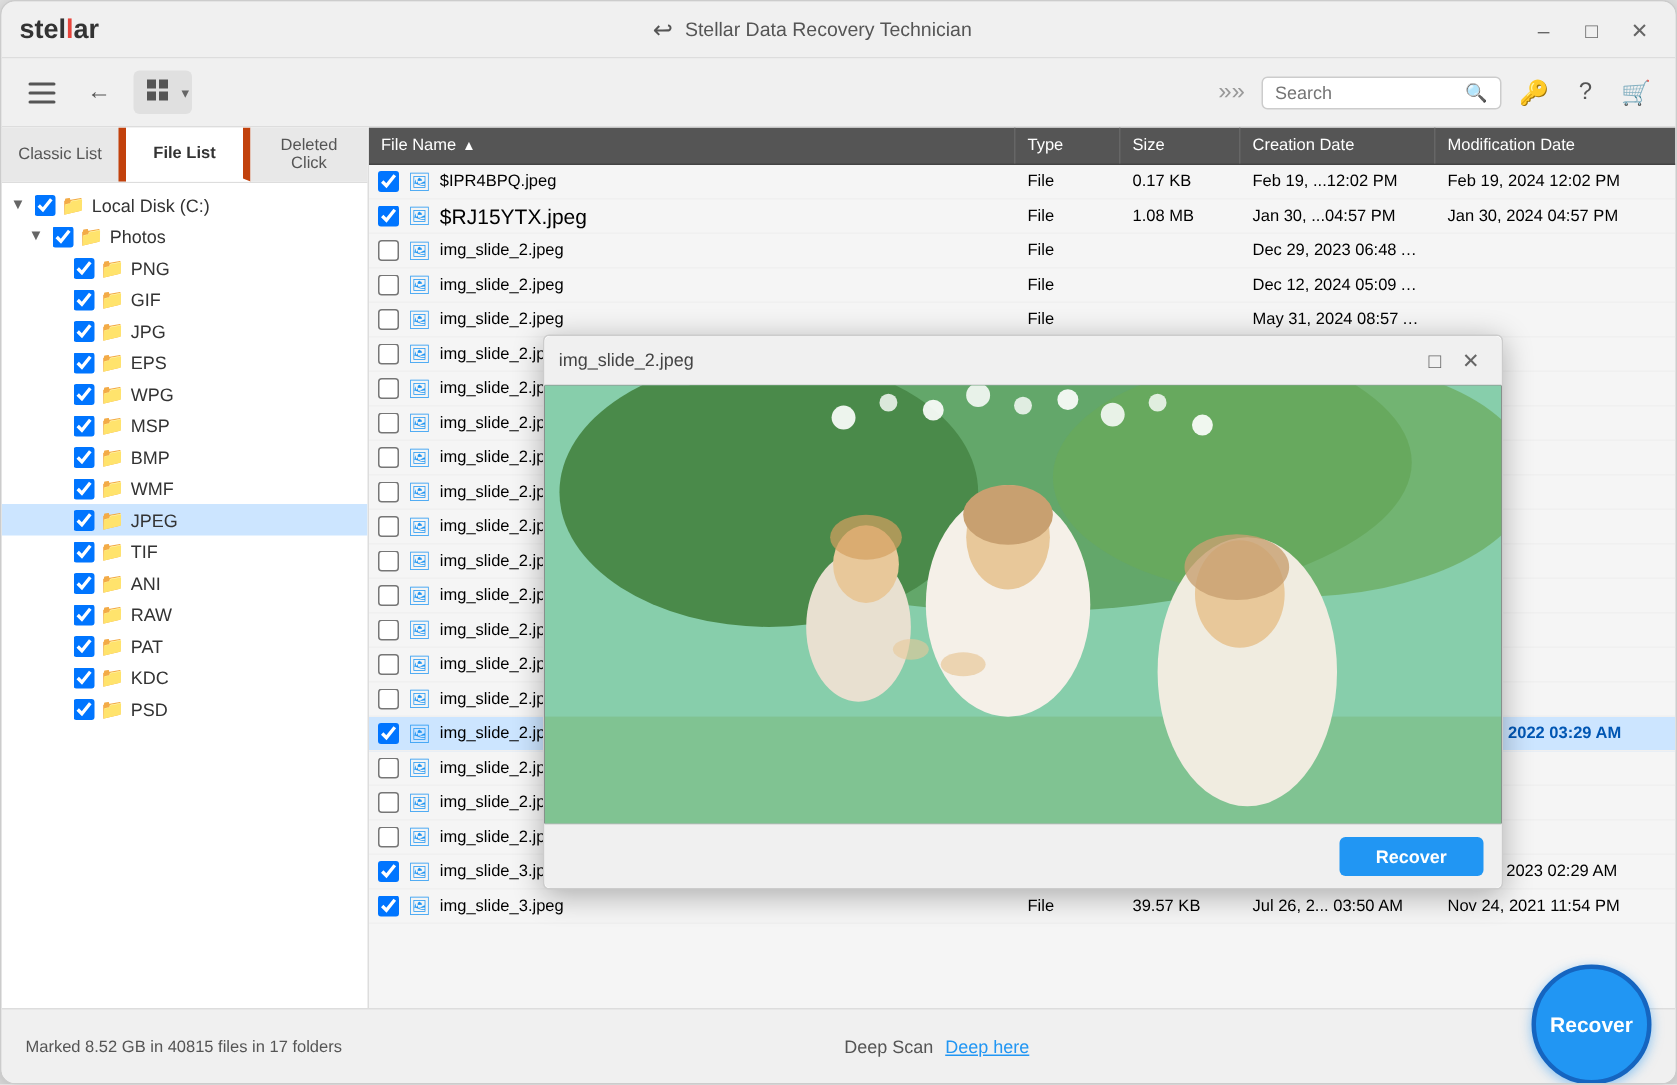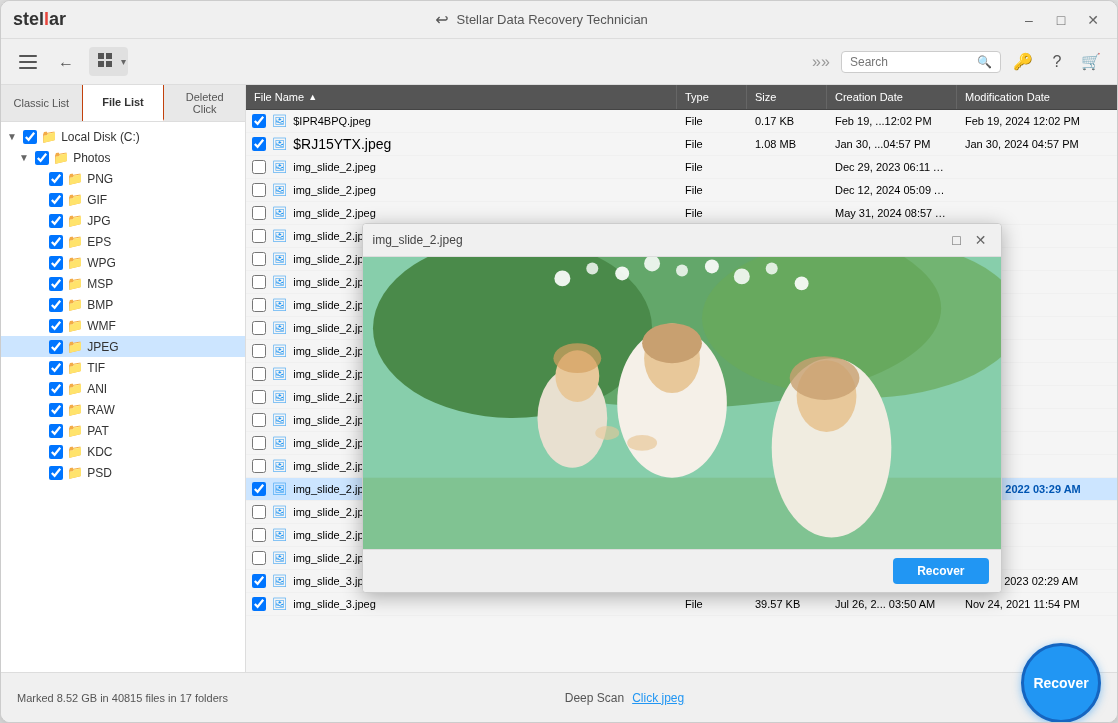--- a/index.html
+++ b/index.html
@@ -30,21 +30,21 @@
     .search-bar input { border: none; outline: none; font-size: 12px; width: 100%; background: transparent; }
     .toolbar-icons { display: flex; gap: 6px; align-items: center; }
     .toolbar-icon-btn { width: 28px; height: 28px; border: none; background: transparent; cursor: pointer; font-size: 16px; color: #555; border-radius: 4px; display: flex; align-items: center; justify-content: center; }
 
     
     .main-content { display: flex; flex: 1; overflow: hidden; }
 
     
     .sidebar { width: 245px; background: white; border-right: 1px solid #ddd; display: flex; flex-direction: column; flex-shrink: 0; }
     .sidebar-tabs { display: flex; border-bottom: 1px solid #ddd; }
-    .sidebar-tab { flex: 1; padding: 6px 8px; border: none; background: #e8e8e8; cursor: pointer; font-size: 11px; text-align: center; border-right: 1px solid #c2410c; color: #555; }
+    .sidebar-tab { flex: 1; padding: 6px 8px; border: none; background: #e8e8e8; cursor: pointer; font-size: 11px; text-align: center; border-right: 5px solid #c2410c; color: #555; }
     .sidebar-tab.active { background: white; color: #333; font-weight: bold; border-bottom: 2px solid white; }
     .sidebar-tab:last-child { border-right: none; }
     .sidebar-tree { flex: 1; overflow-y: auto; padding: 4px 0; }
     .tree-item { display: flex; align-items: center; gap: 4px; padding: 3px 6px; cursor: pointer; }
     .tree-item.selected { background: #cce5ff; }
     .tree-arrow { width: 12px; font-size: 10px; color: #666; flex-shrink: 0; cursor: pointer; }
     .tree-checkbox { width: 14px; height: 14px; flex-shrink: 0; }
     .tree-icon { font-size: 13px; flex-shrink: 0; }
     .tree-label { font-size: 12px; color: #333; white-space: nowrap; overflow: hidden; text-overflow: ellipsis; }
     .tree-indent-1 { padding-left: 18px; }
@@ -304,21 +304,21 @@
     <div class="file-cell col-modification" style="">Jan 30, 2024 04:57 PM</div>
   </div>
             <div class="file-row">
     <div class="file-name-cell col-name">
       <input type="checkbox" class="file-checkbox" style="">
       <span style="color:#2196F3; font-size:12px;">🖼</span>
       <span style="font-size:11px;">img_slide_2.jpeg</span>
     </div>
     <div class="file-cell col-type">File</div>
     <div class="file-cell col-size"></div>
-    <div class="file-cell col-creation" style="">Dec 29, 2023 06:11 AM</div>
+    <div class="file-cell col-creation" style="">Dec 29, 2023 06:48 AM</div>
     <div class="file-cell col-modification" style=""></div>
   </div>
             <div class="file-row">
     <div class="file-name-cell col-name">
       <input type="checkbox" class="file-checkbox" style="">
       <span style="color:#2196F3; font-size:12px;">🖼</span>
       <span style="font-size:11px;">img_slide_2.jpeg</span>
     </div>
     <div class="file-cell col-type">File</div>
     <div class="file-cell col-size"></div>
@@ -577,17 +577,17 @@
           <button class="recover-btn-popup">Recover</button>
         </div>
       </div>
     </div>
   </div>
 
   <div class="status-bar">
     <div class="status-text">Marked 8.52 GB in 40815 files in 17 folders</div>
     <div class="status-center">
       <span>Deep Scan</span>
-      <span class="deep-scan-link">Click jpeg</span>
+      <span class="deep-scan-link">Deep here</span>
     </div>
     <button class="recover-main-btn">Recover</button>
   </div>
 </div>
 
 </body></html>

